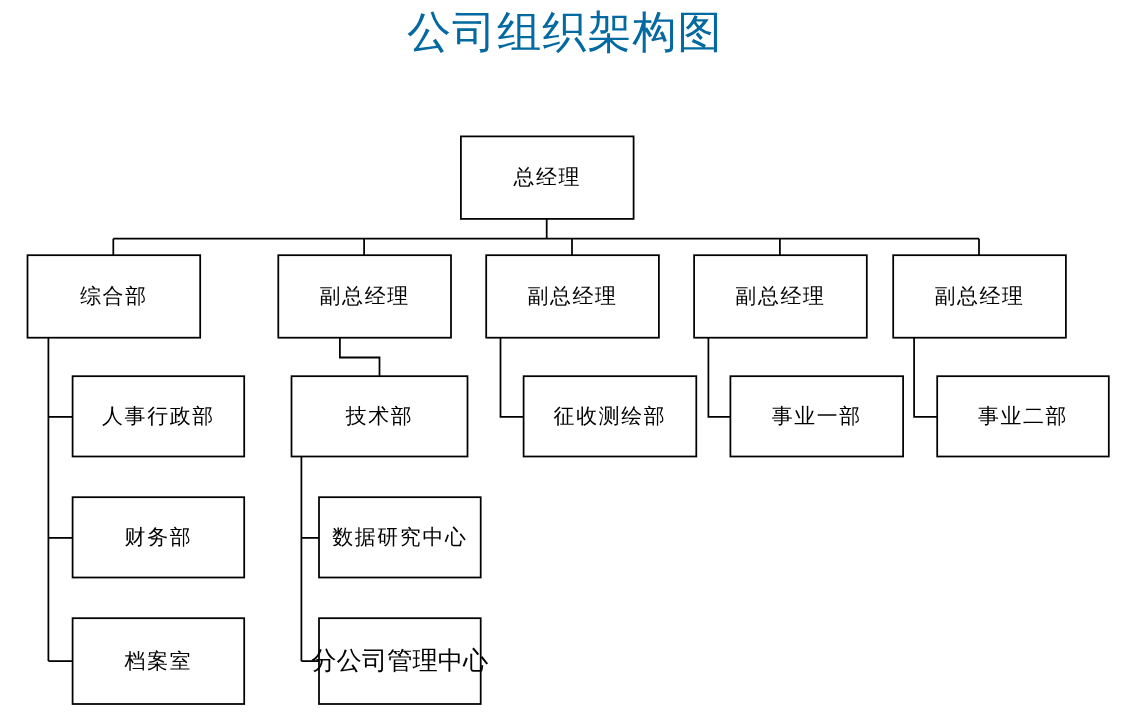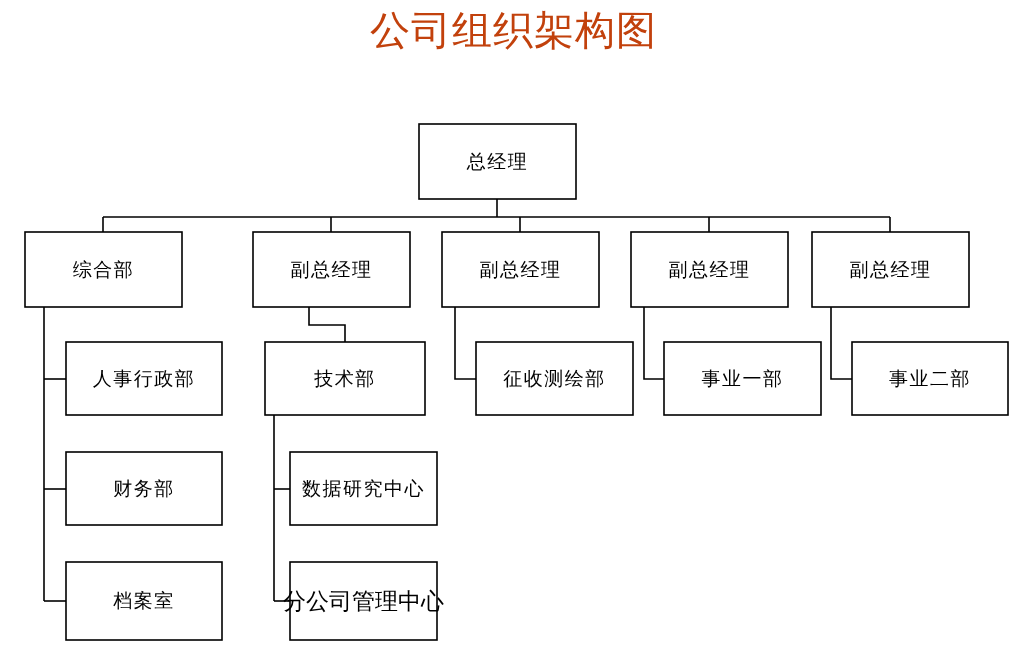--- a/index.html
+++ b/index.html
@@ -22,21 +22,21 @@
   }
   .chart-title {
     position: absolute;
     left: 0;
     top: 2px;
     width: 1027px;
     text-align: center;
     font-family: "DejaVu Serif", "Liberation Serif", serif;
     font-size: 40px;
     font-weight: 400;
-    color: #c2410c;
+    color: #0369a1;
     letter-spacing: 1px;
     line-height: 56px;
     white-space: nowrap;
   }
   #org-svg {
     position: absolute;
     left: 0;
     top: 0;
   }
   .node-box {

